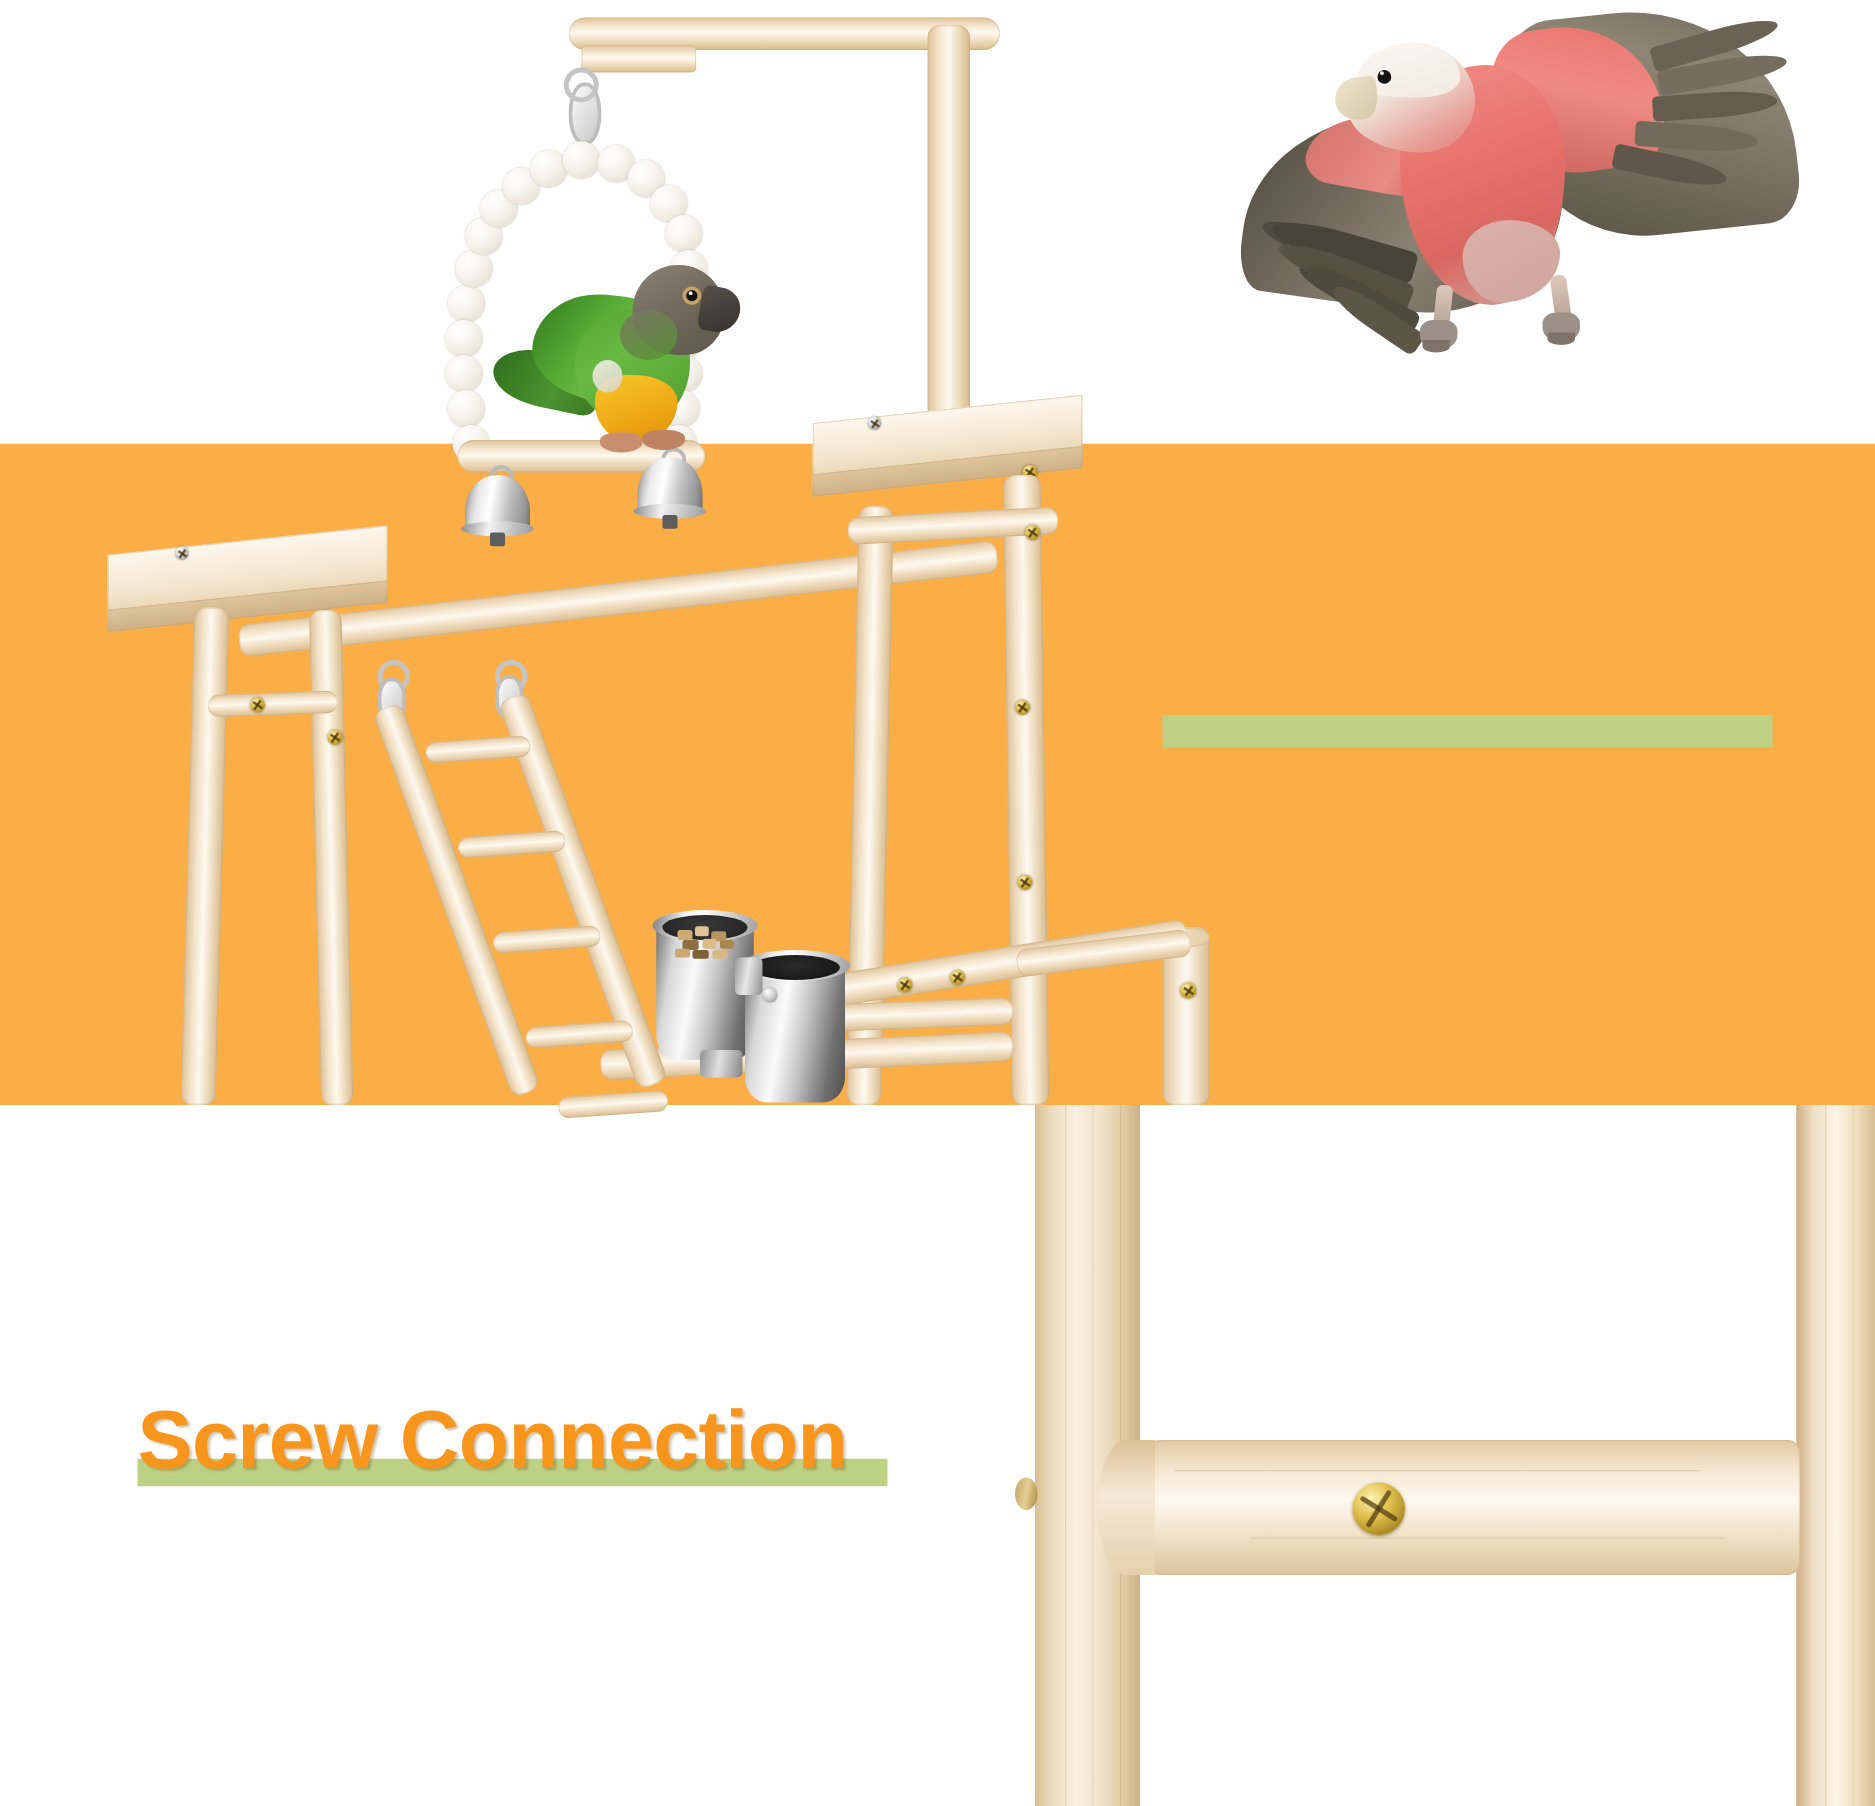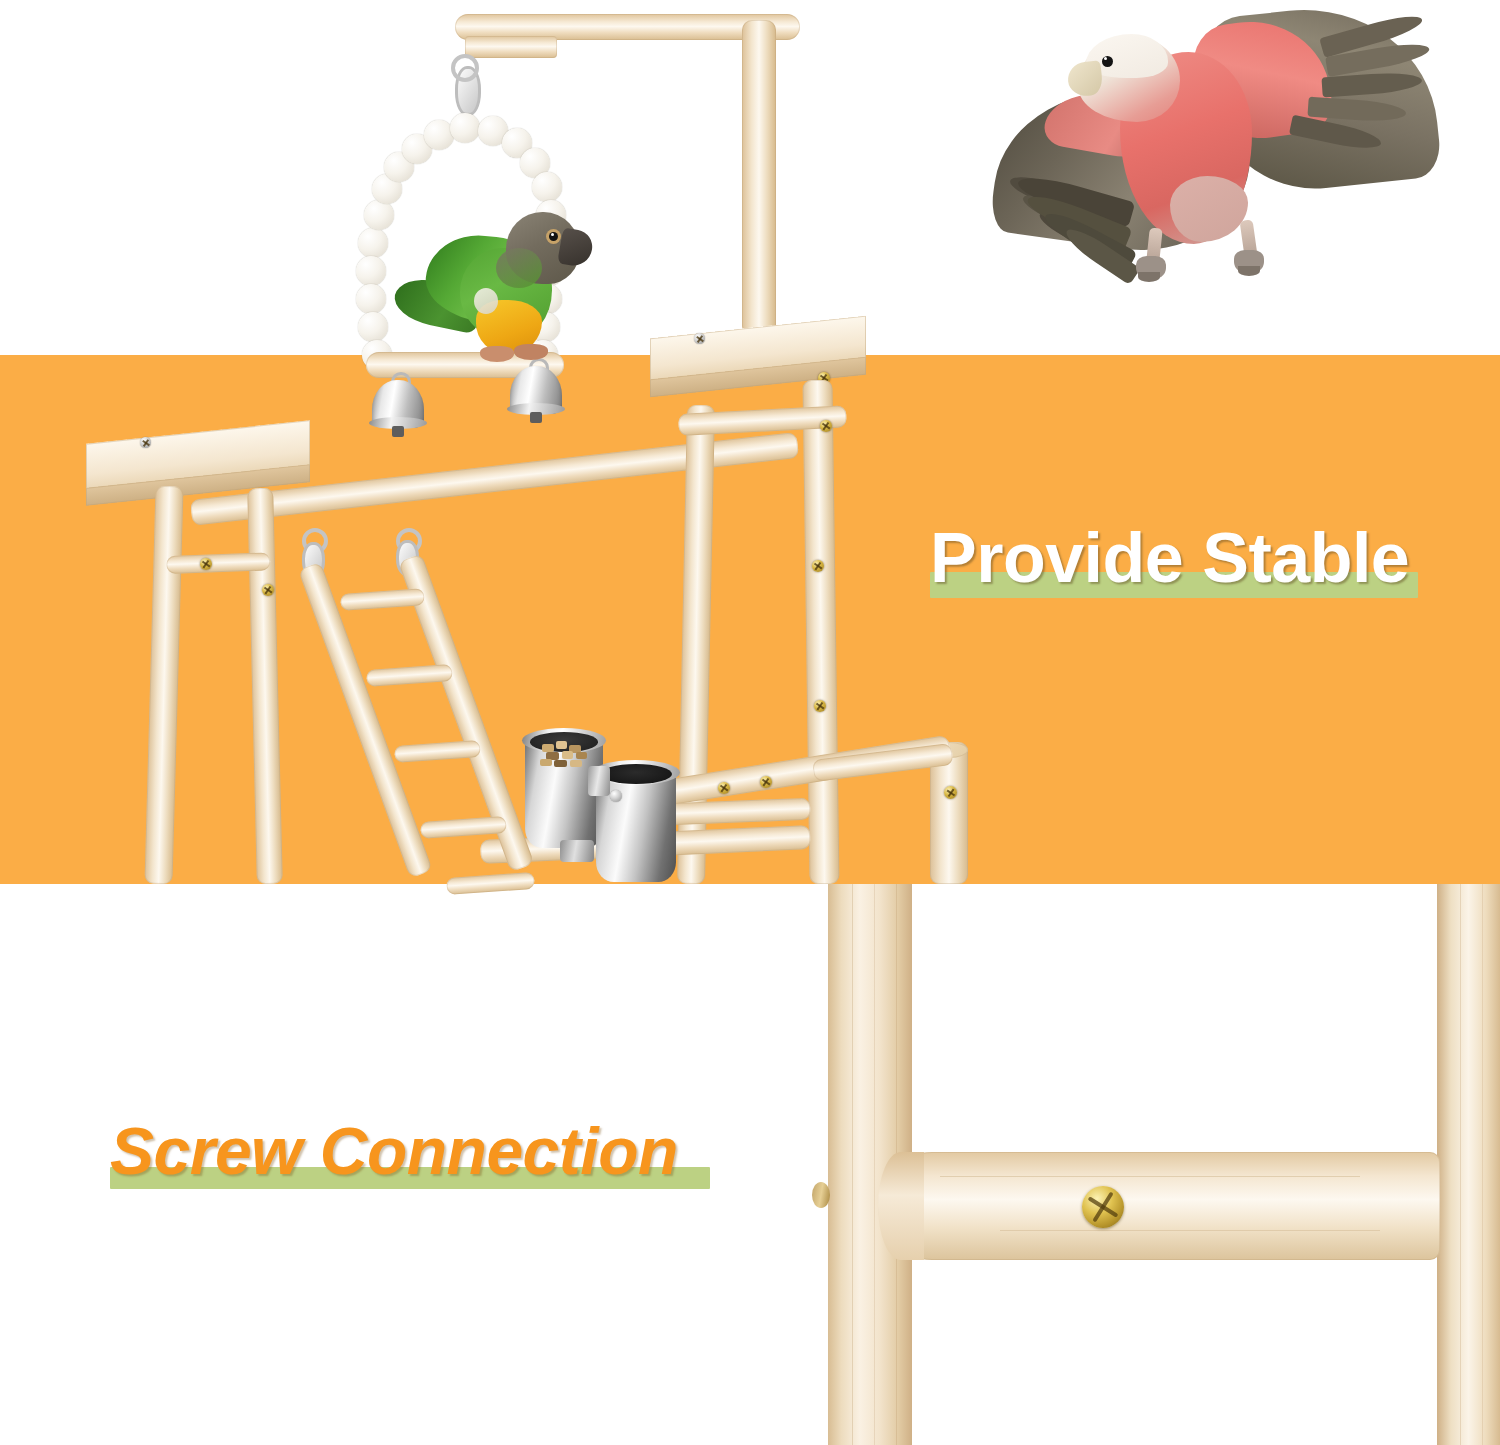--- a/index.html
+++ b/index.html
@@ -24,21 +24,21 @@
   .hl-bar{position:absolute;left:0;z-index:0;border-radius:1px;}
   .hl-txt{position:relative;z-index:1;display:inline-block;}
 
   #headline-stable{left:930px;top:524px;}
   #headline-stable .hl-txt{
     font-size:70px;font-weight:bold;color:#ffffff;letter-spacing:-0.5px;
     text-shadow:2px 2px 2px rgba(90,70,30,0.45);
   }
   #headline-stable .hl-bar{background:#bcd183;height:26px;}
 
-  #headline-screw{left:110px;top:1119px;font-style:italic;}
+  #headline-screw{left:110px;top:1119px;}
   #headline-screw .hl-txt{
     font-size:66px;font-weight:bold;color:#f7951d;letter-spacing:-0.5px;
     text-shadow:2px 2px 2px rgba(120,80,20,0.35);
   }
   #headline-screw .hl-bar{background:#bcd183;height:22px;}
   .dowel{
     background:linear-gradient(180deg,#dfc49b 0%,#f6e9d4 30%,#fdf8ef 48%,#efdcbe 72%,#d9bd90 100%);
     border-radius:9px;
     box-shadow:inset 0 0 0 1px rgba(186,156,112,0.3);
   }
@@ -413,21 +413,20 @@
 
   <div style="position:absolute;left:588px;top:766px;width:22px;height:30px;
               background:linear-gradient(100deg,#9a9a9a,#e8e8e8 45%,#8d8d8d);border-radius:4px;"></div>
   <div style="position:absolute;left:560px;top:840px;width:34px;height:22px;
               background:linear-gradient(100deg,#8f8f8f,#e0e0e0 45%,#858585);border-radius:4px;"></div>
   <div class="screw-steel" style="left:610px;top:790px;width:12px;height:12px;"></div>
 
   <div class="headline" id="headline-stable">
     <span class="hl-line">
       <span class="hl-bar" style="top:48px;width:488px;"></span>
-      <span class="hl-txt">Provide Stable</span>
     </span>
   </div>
 
   <div style="position:absolute;left:828px;top:884px;width:84px;height:561px;
               background:linear-gradient(90deg,#d8bd93 0%,#eddcbe 16%,#faf1e3 38%,#f2e3cb 62%,#e2cba4 84%,#cfb086 100%);"></div>
 
   <div style="position:absolute;left:852px;top:884px;width:1px;height:561px;background:rgba(185,152,104,0.30);"></div>
   <div style="position:absolute;left:874px;top:884px;width:1px;height:561px;background:rgba(185,152,104,0.22);"></div>
   <div style="position:absolute;left:896px;top:884px;width:1px;height:561px;background:rgba(185,152,104,0.28);"></div>
 

